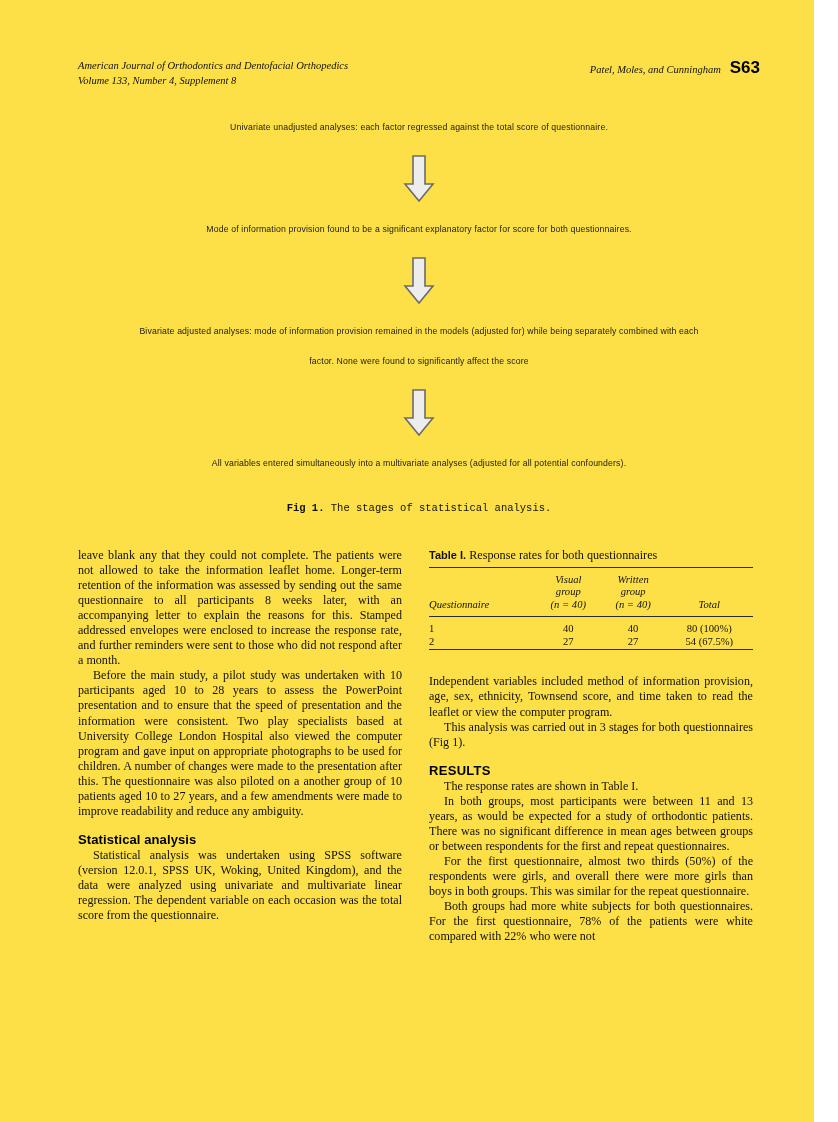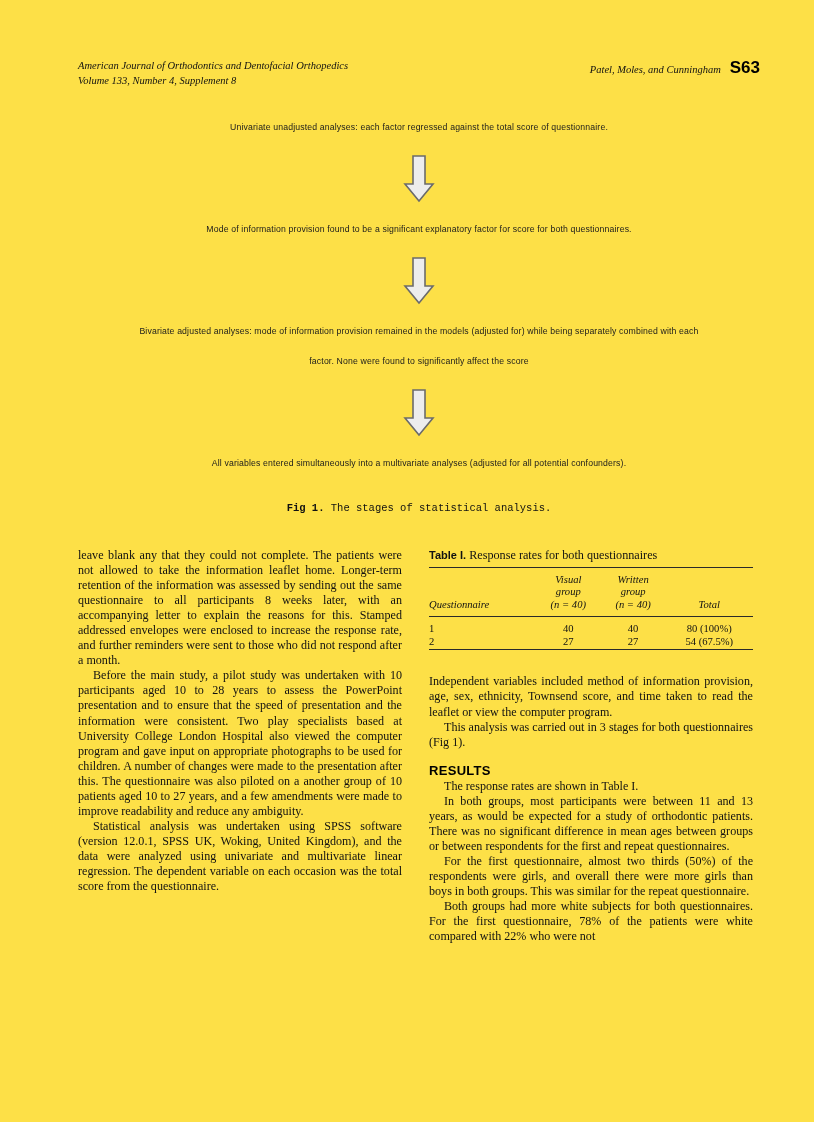--- a/index.html
+++ b/index.html
@@ -221,20 +221,21 @@
       <b>Fig 1.</b>
       <span>The stages of statistical analysis.</span>
     </div>
   </div>
 
   <div class="columns">
 
     <div class="col">
       <p class="body">leave blank any that they could not complete. The patients were not allowed to take the information leaflet home. Longer-term retention of the information was assessed by sending out the same questionnaire to all participants 8 weeks later, with an accompanying letter to explain the reasons for this. Stamped addressed envelopes were enclosed to increase the response rate, and further reminders were sent to those who did not respond after a month.</p>
       <p class="body indent">Before the main study, a pilot study was undertaken with 10 participants aged 10 to 28 years to assess the PowerPoint presentation and to ensure that the speed of presentation and the information were consistent. Two play specialists based at University College London Hospital also viewed the computer program and gave input on appropriate photographs to be used for children. A number of changes were made to the presentation after this. The questionnaire was also piloted on a another group of 10 patients aged 10 to 27 years, and a few amendments were made to improve readability and reduce any ambiguity.</p>
+      <h3 class="section">Statistical analysis</h3>
       <p class="body indent">Statistical analysis was undertaken using SPSS software (version 12.0.1, SPSS UK, Woking, United Kingdom), and the data were analyzed using univariate and multivariate linear regression. The dependent variable on each occasion was the total score from the questionnaire.</p>
     </div>
 
     <div class="col">
 
       <div class="table-block">
         <div class="table-title">
           <b>Table I.</b>
           <span>Response rates for both questionnaires</span>
         </div>

